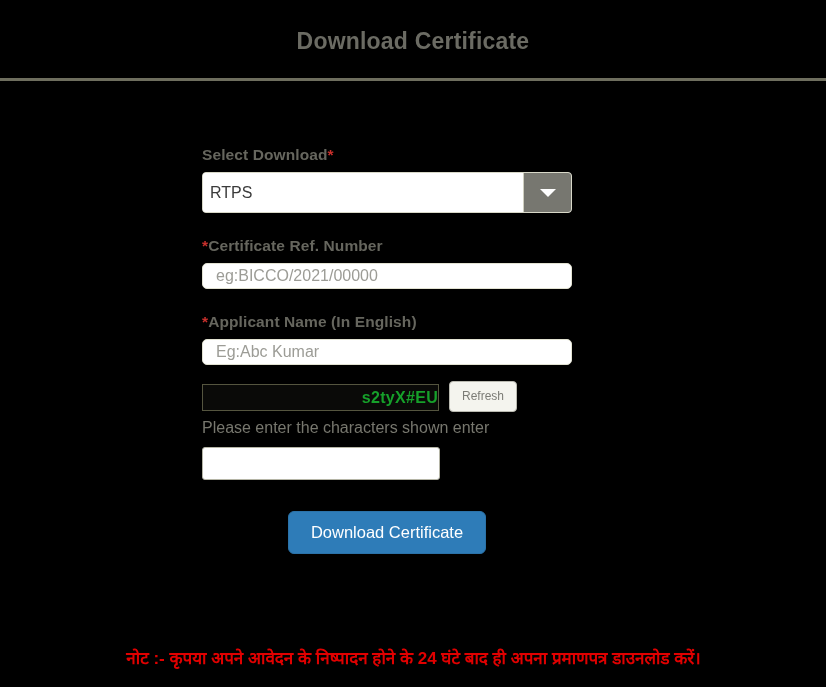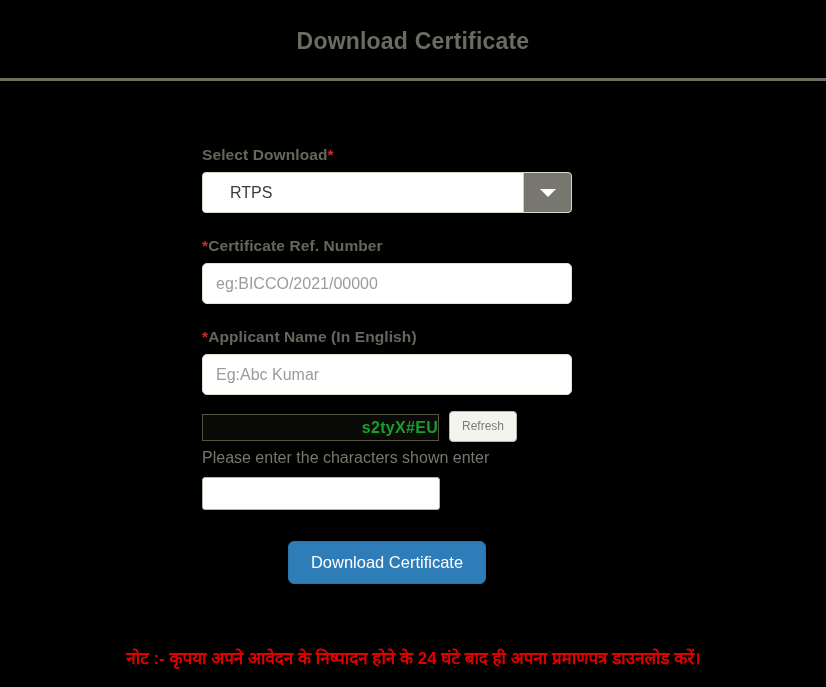--- a/index.html
+++ b/index.html
@@ -61,21 +61,21 @@
     border-radius: 4px;
     background: #ffffff;
     box-sizing: border-box;
     overflow: hidden;
     box-shadow: 0 1px 1px rgba(0,0,0,0.04);
   }
   .select-value {
     flex: 1;
     display: flex;
     align-items: center;
-    padding-left: 27px;
+    padding-left: 7px;
     font-size: 16px;
     color: #3b3b3b;
     background: #ffffff;
   }
   .select-arrow-btn {
     width: 47px;
     background: #777770;
     display: flex;
     align-items: center;
     justify-content: center;
@@ -84,21 +84,21 @@
   .arrow-tri {
     width: 0;
     height: 0;
     border-left: 8px solid transparent;
     border-right: 8px solid transparent;
     border-top: 8px solid #ffffff;
   }
   .text-input {
     display: block;
     width: 370px;
-    height: 41px;
+    height: 26px;
     box-sizing: border-box;
     border: 1px solid #e2e2d2;
     border-radius: 5px;
     background: #ffffff;
     font-size: 16px;
     color: #3b3b3b;
     padding: 0 13px;
     outline: none;
     font-family: "Liberation Sans", sans-serif;
     box-shadow: 0 1px 1px rgba(0,0,0,0.03);

